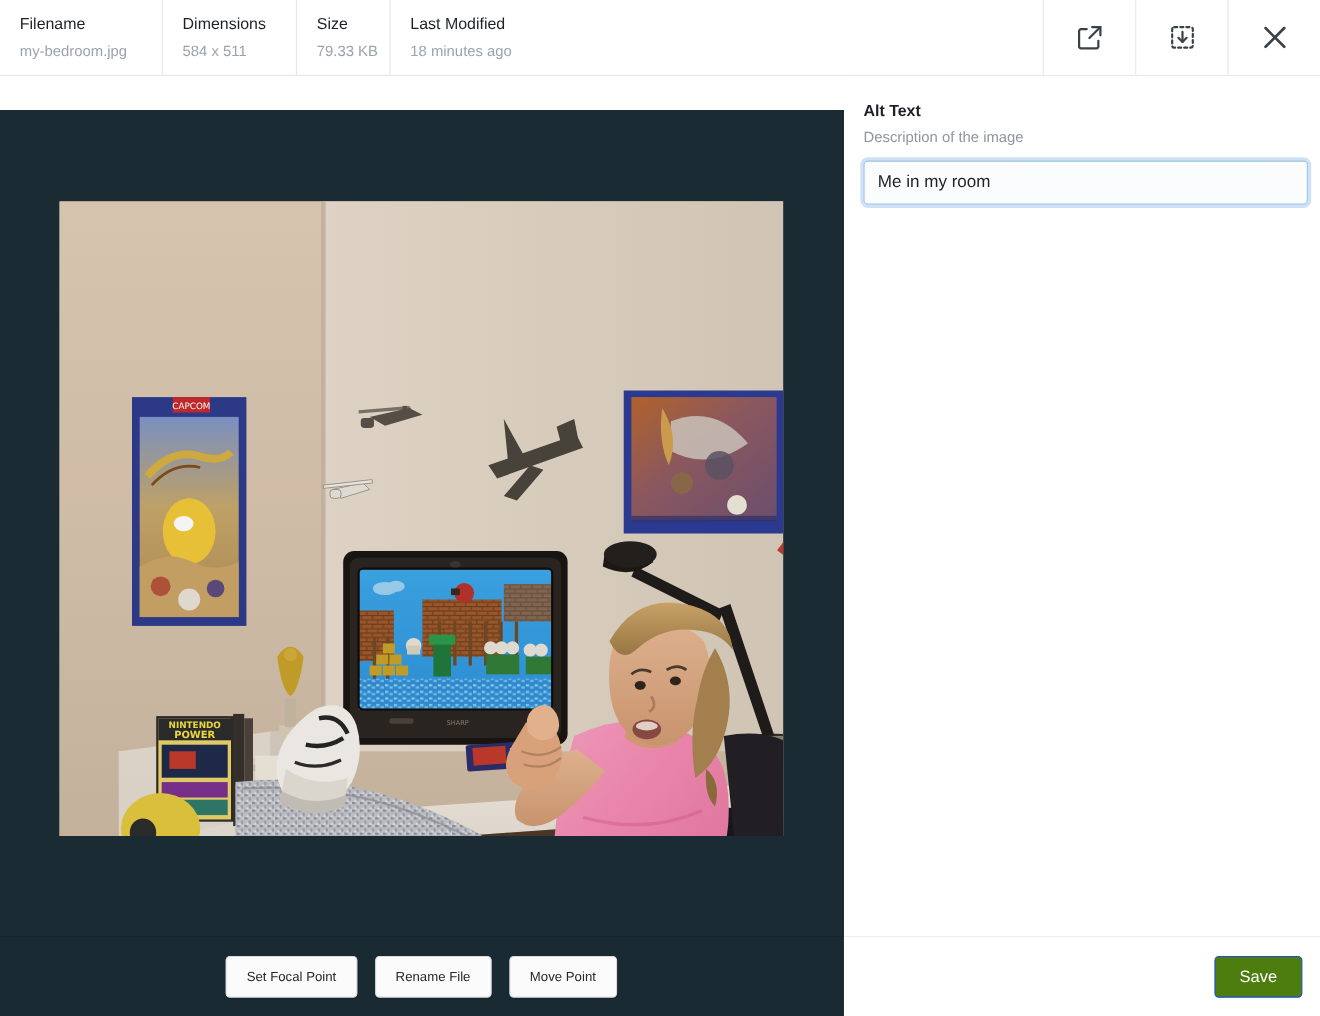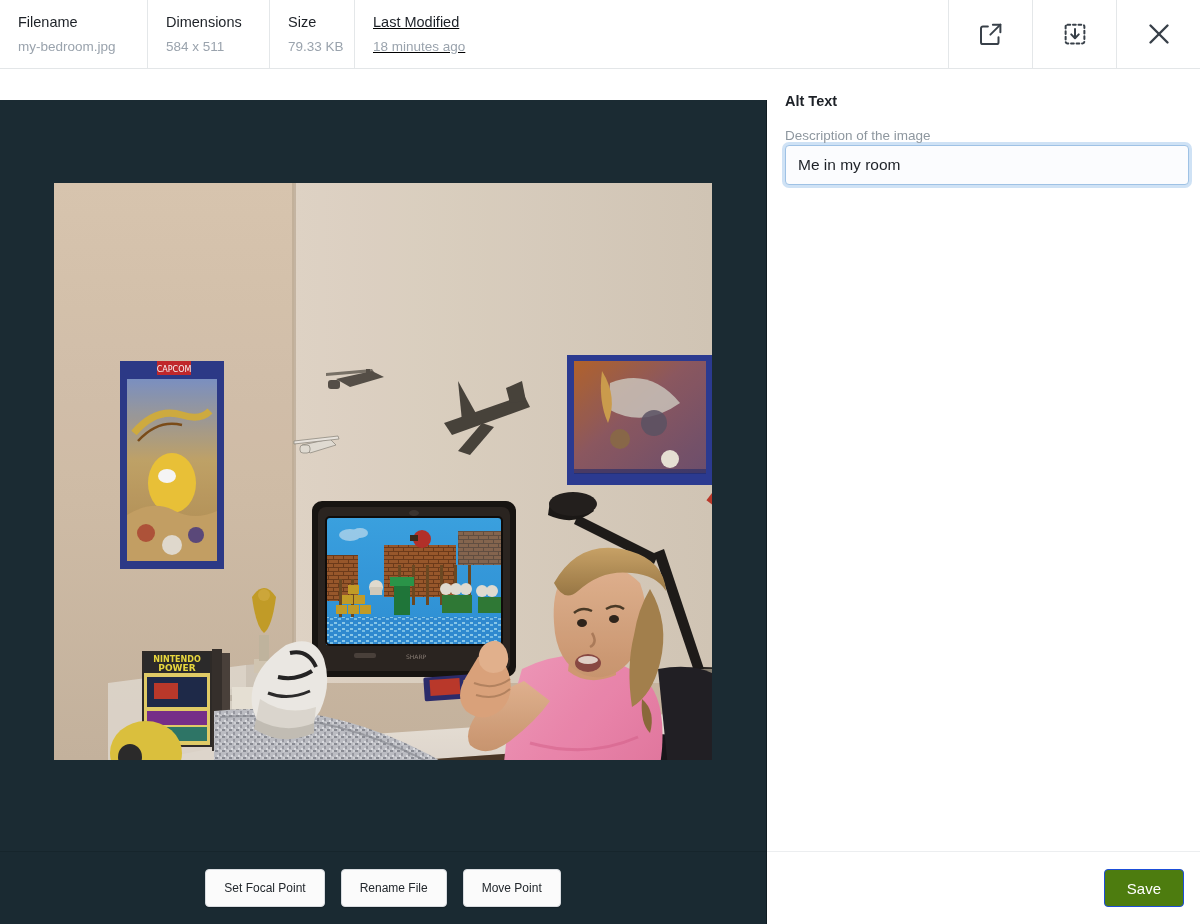--- a/index.html
+++ b/index.html
@@ -27,21 +27,21 @@
   .meta-cell .m-label {
     font-size: 14.5px; color: #1d2127; line-height: 20px;
     margin-bottom: 5px; white-space: nowrap;
   }
   .meta-cell .m-value {
     font-size: 13.5px; color: #9aa3ad; line-height: 19px; white-space: nowrap;
   }
   .meta-cell.c-filename { width: 148px; padding-left: 18px; }
   .meta-cell.c-dimensions { width: 122px; }
   .meta-cell.c-size { width: 85px; }
-  .meta-cell.c-modified { width: 162px; border-right: none; text-decoration: underline; }
+  .meta-cell.c-modified { width: 162px; border-right: none; }
 
   .header-spacer { flex: 1 1 auto; }
   .header-actions { display: flex; align-items: stretch; }
   .hdr-btn {
     width: 84px; display: flex; align-items: center; justify-content: center;
     background: #fff; border: none; border-left: 1px solid #e4e7e9;
     cursor: pointer; color: #384049;
   }
   .hdr-btn.first { border-left: 1px solid #e4e7e9; }
   .hdr-btn svg { display: block; }
@@ -82,23 +82,23 @@
   }
 
   
   .side {
     flex: 1 1 auto; background: #ffffff;
     display: flex; flex-direction: column; min-width: 0;
   }
   .side-content { flex: 1 1 auto; padding: 22px 16px 0 18px; min-height: 0; }
   .field-label {
     font-size: 14.5px; font-weight: bold; color: #1d2127;
-    line-height: 20px; margin-bottom: 15px;
-  }
-  .field-help { font-size: 13.5px; color: #8e979f; line-height: 19px; }
+    line-height: 20px; margin-bottom: 4px;
+  }
+  .field-help { font-size: 13.5px; color: #8e979f; line-height: 19px; margin-bottom: 12px; }
   .alt-input {
     display: block; width: 404px; height: 40px;
     background: #fbfcfe; color: #1d2127;
     font-size: 15.5px; font-family: inherit;
     padding: 0 12px;
     border: 1px solid #9fc2e5; border-radius: 4px;
     outline: none;
     box-shadow: 0 0 0 3px rgba(140,185,230,0.42);
   }
   .side-footer {

